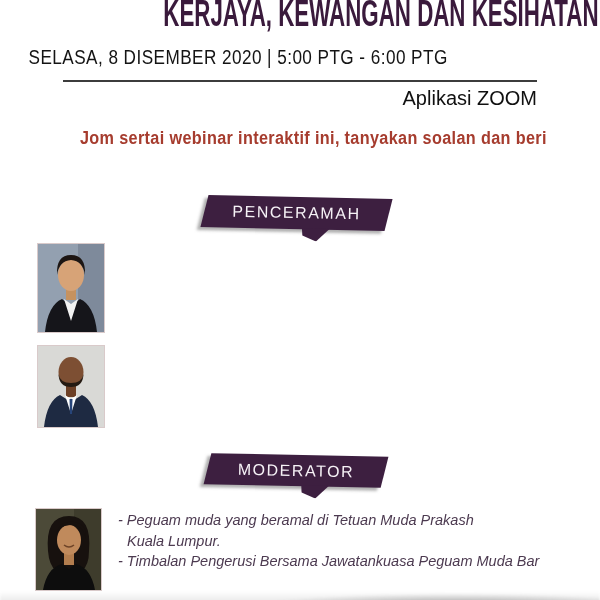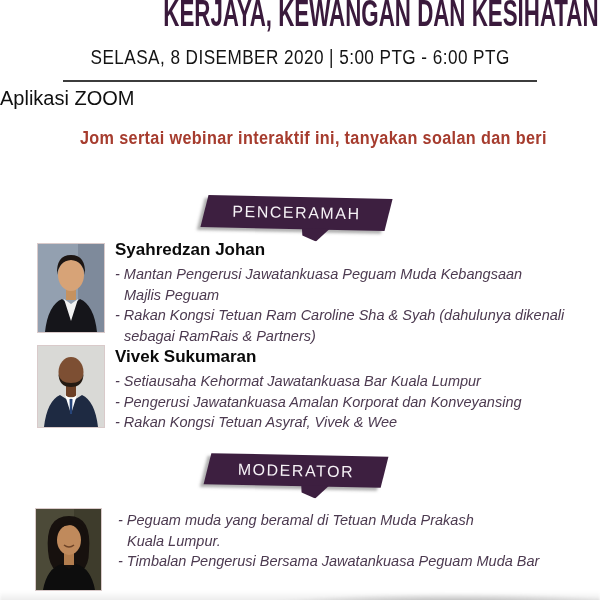--- a/index.html
+++ b/index.html
@@ -7,27 +7,27 @@
     position:relative; width:600px; height:600px; background:#ffffff;
     overflow:hidden; font-family:"Liberation Sans", sans-serif;
   }
 
   
   .title-wrap { position:absolute; top:-8px; left:0; width:600px; text-align:center; white-space:nowrap; }
   .title-inner {
     display:inline-block; font-weight:800; font-size:36px; line-height:44px;
     color:#3a1a3c; letter-spacing:0px; transform:scaleX(0.62); transform-origin:center top;
   }
-  .datetime { position:absolute; top:46px; left:0; width:600px; text-align:center; white-space:nowrap; }
+  .datetime { position:absolute; top:46px; left:0; width:600px; text-align:left; white-space:nowrap; }
   .datetime .squeeze {
     display:inline-block; transform:scaleX(0.88); transform-origin:center;
     font-size:19.5px; color:#141414; letter-spacing:0.5px;
   }
   .rule { position:absolute; top:80px; left:63px; width:474px; height:2px; background:#3c3c3c; }
-  .platform { position:absolute; top:87px; left:0; width:537px; text-align:left; font-size:20px; color:#101010; }
+  .platform { position:absolute; top:87px; left:0; width:537px; text-align:right; font-size:20px; color:#101010; }
 
   .tagline { position:absolute; top:126px; left:0; width:600px; text-align:center; line-height:24px; white-space:nowrap;margin-left:13px; }
   .tagline .tl {
     display:inline-block; transform:scaleX(0.9); transform-origin:center;
     font-size:18px; font-weight:700; color:#a63c2e; letter-spacing:0.4px;
   }
 
   
   .banner {
     position:absolute; background:#3d1f40; color:#f6f2f6;
@@ -103,44 +103,31 @@
     <svg width="66" height="88" viewBox="0 0 66 88">
       <rect width="66" height="88" fill="#93a0b0"></rect>
       <rect x="40" width="26" height="88" fill="#7e8a9b"></rect>
       <rect x="28" y="42" width="10" height="14" fill="#c6925f"></rect>
       <ellipse cx="33" cy="31" rx="13" ry="16" fill="#d7a377"></ellipse>
       <path d="M19 31 Q18 11 33 11 Q48 11 47 31 Q45 17 33 16 Q21 17 19 31 Z" fill="#1d1613"></path>
       <path d="M7 88 Q10 61 24 55 L33 62 L42 55 Q56 61 59 88 Z" fill="#15151a"></path>
       <path d="M26 55 L33 77 L40 55 L33 60 Z" fill="#f2f2f2"></path>
     </svg>
   </div>
-  <div class="info info-1">
-    <div class="pname">Syahredzan Johan</div>
-    <div class="bl first">Mantan Pengerusi Jawatankuasa Peguam Muda Kebangsaan</div>
-    <div class="bl cont">Majlis Peguam</div>
-    <div class="bl first">Rakan Kongsi Tetuan Ram Caroline Sha &amp; Syah (dahulunya dikenali</div>
-    <div class="bl cont">sebagai RamRais &amp; Partners)</div>
-  </div>
 
   <div class="photo photo-2">
     <svg width="66" height="81" viewBox="0 0 66 81">
       <rect width="66" height="81" fill="#d9d9d6"></rect>
       <rect x="28" y="38" width="10" height="13" fill="#6d4026"></rect>
       <ellipse cx="33" cy="26" rx="12.5" ry="15" fill="#7d4f33"></ellipse>
       <path d="M20.5 28 Q21 41 33 41 Q45 41 45.5 28 Q44 37 33 37 Q22 37 20.5 28 Z" fill="#241a12"></path>
       <path d="M6 81 Q9 55 22 49 L33 56 L44 49 Q57 55 60 81 Z" fill="#1e2a42"></path>
       <path d="M27 49 L33 68 L39 49 L33 53 Z" fill="#ffffff"></path>
       <path d="M31.5 53 L34.5 53 L34 68 L32 68 Z" fill="#27457a"></path>
     </svg>
-  </div>
-  <div class="info info-2">
-    <div class="pname">Vivek Sukumaran</div>
-    <div class="bl first">Setiausaha Kehormat Jawatankuasa Bar Kuala Lumpur</div>
-    <div class="bl first">Pengerusi Jawatankuasa Amalan Korporat dan Konveyansing</div>
-    <div class="bl first">Rakan Kongsi Tetuan Asyraf, Vivek &amp; Wee</div>
   </div>
 
   <div class="banner banner-moderator">
     <span class="banner-text">MODERATOR</span>
     <span class="banner-tail"></span>
   </div>
 
   <div class="photo photo-3">
     <svg width="65" height="81" viewBox="0 0 65 81">
       <rect width="65" height="81" fill="#4c4a38"></rect>

